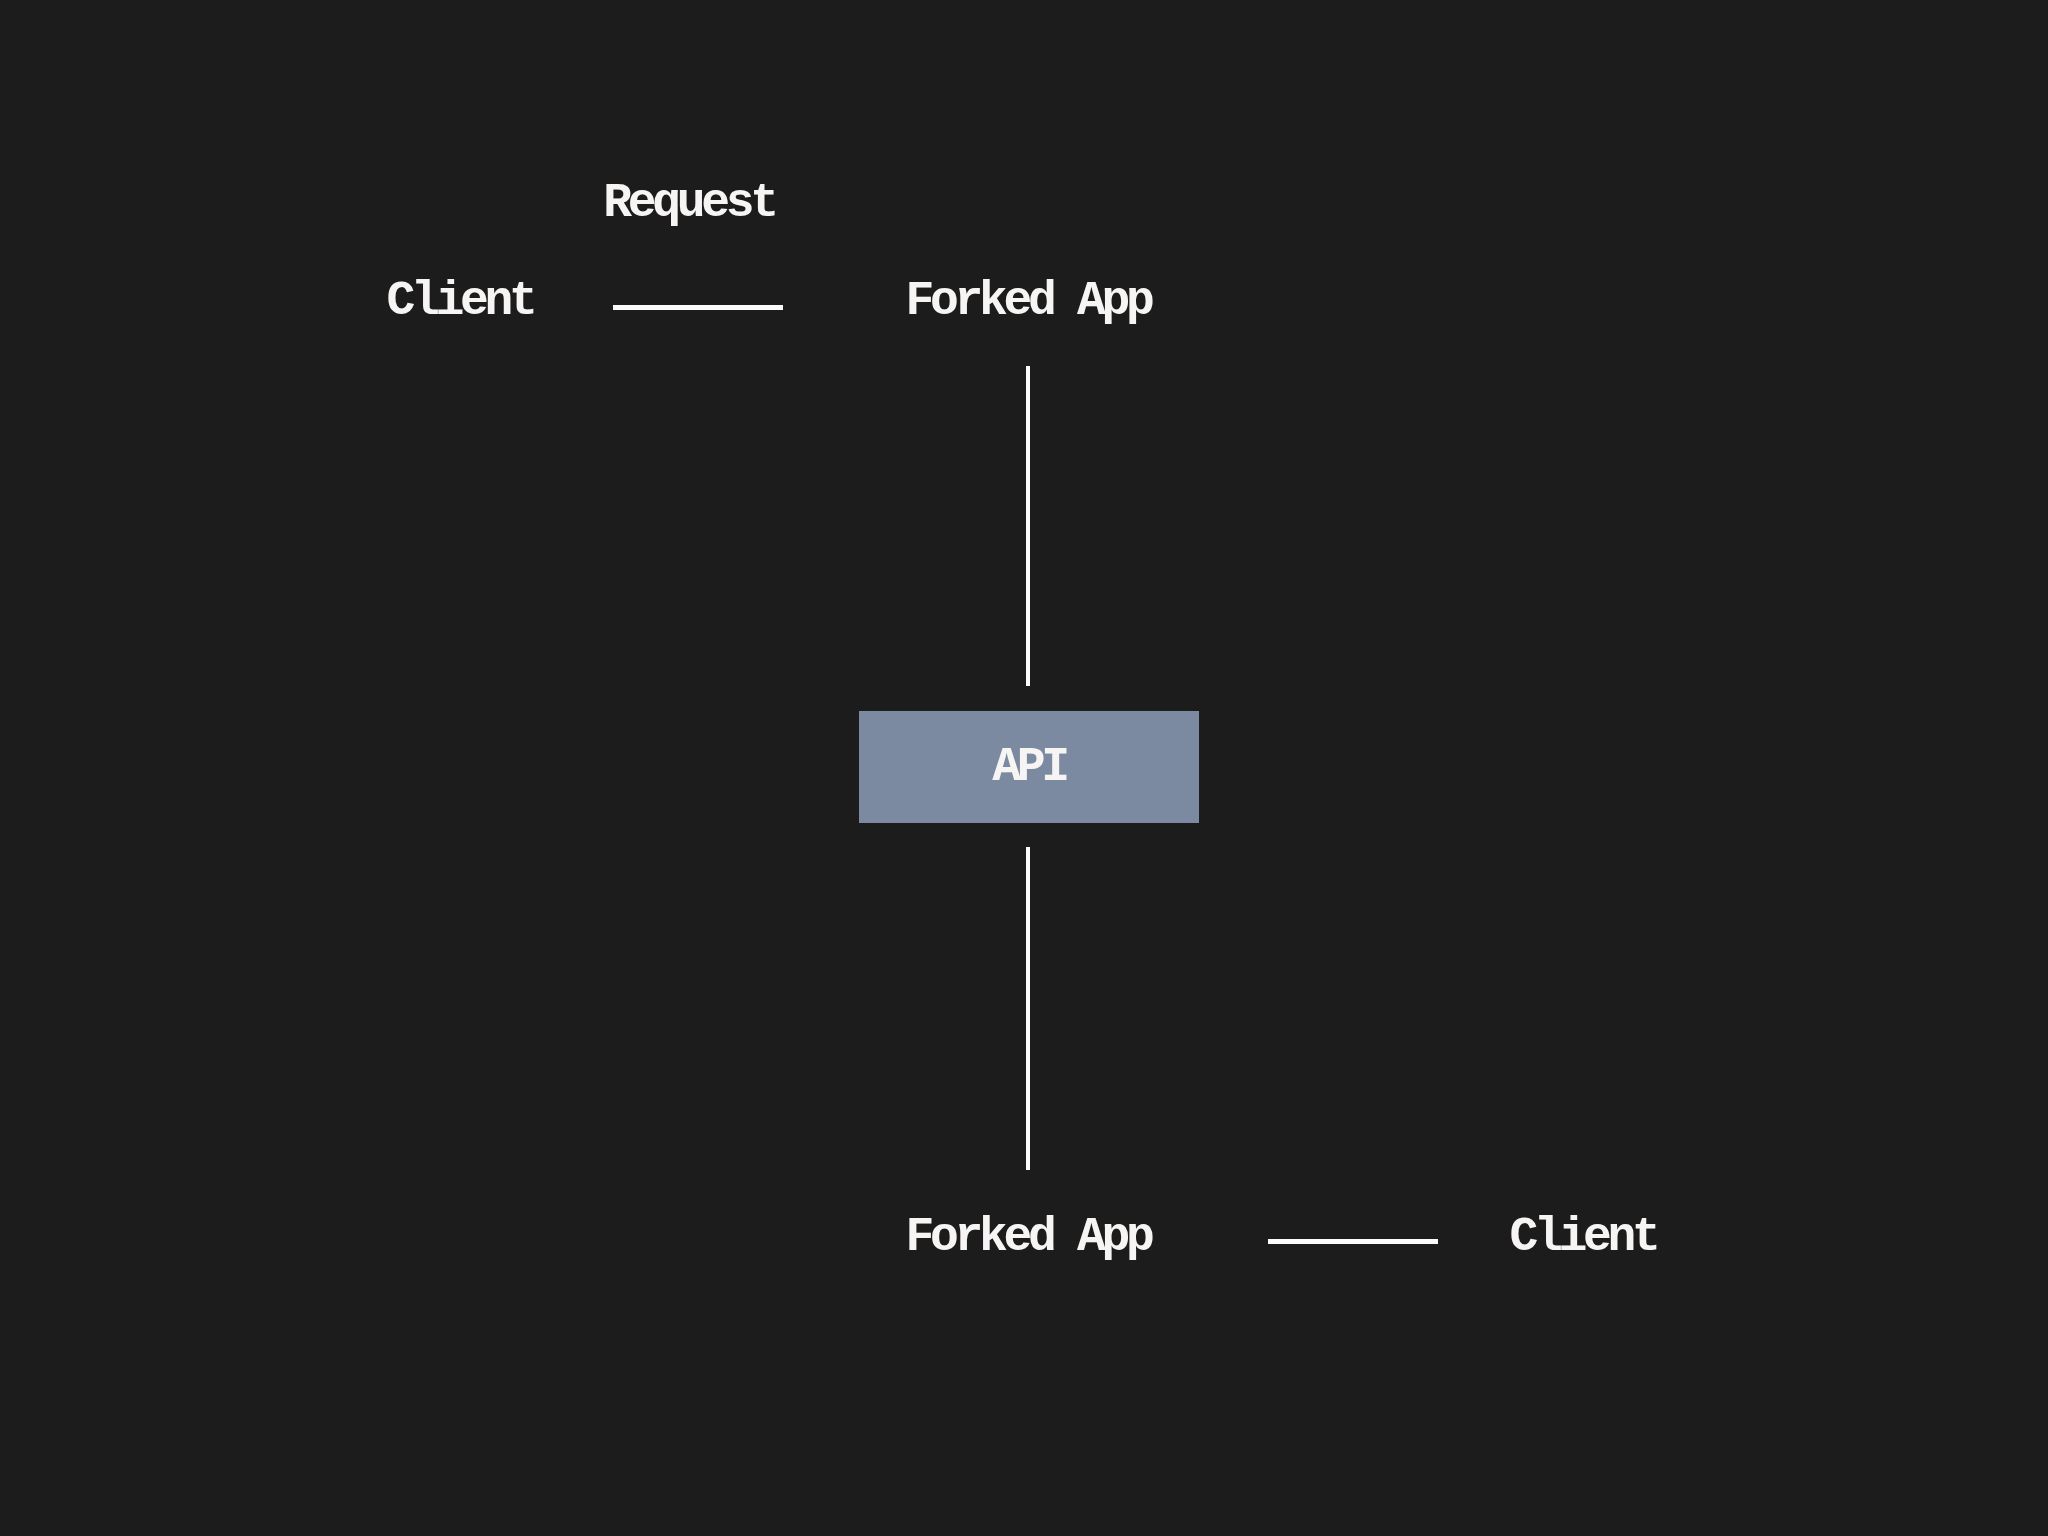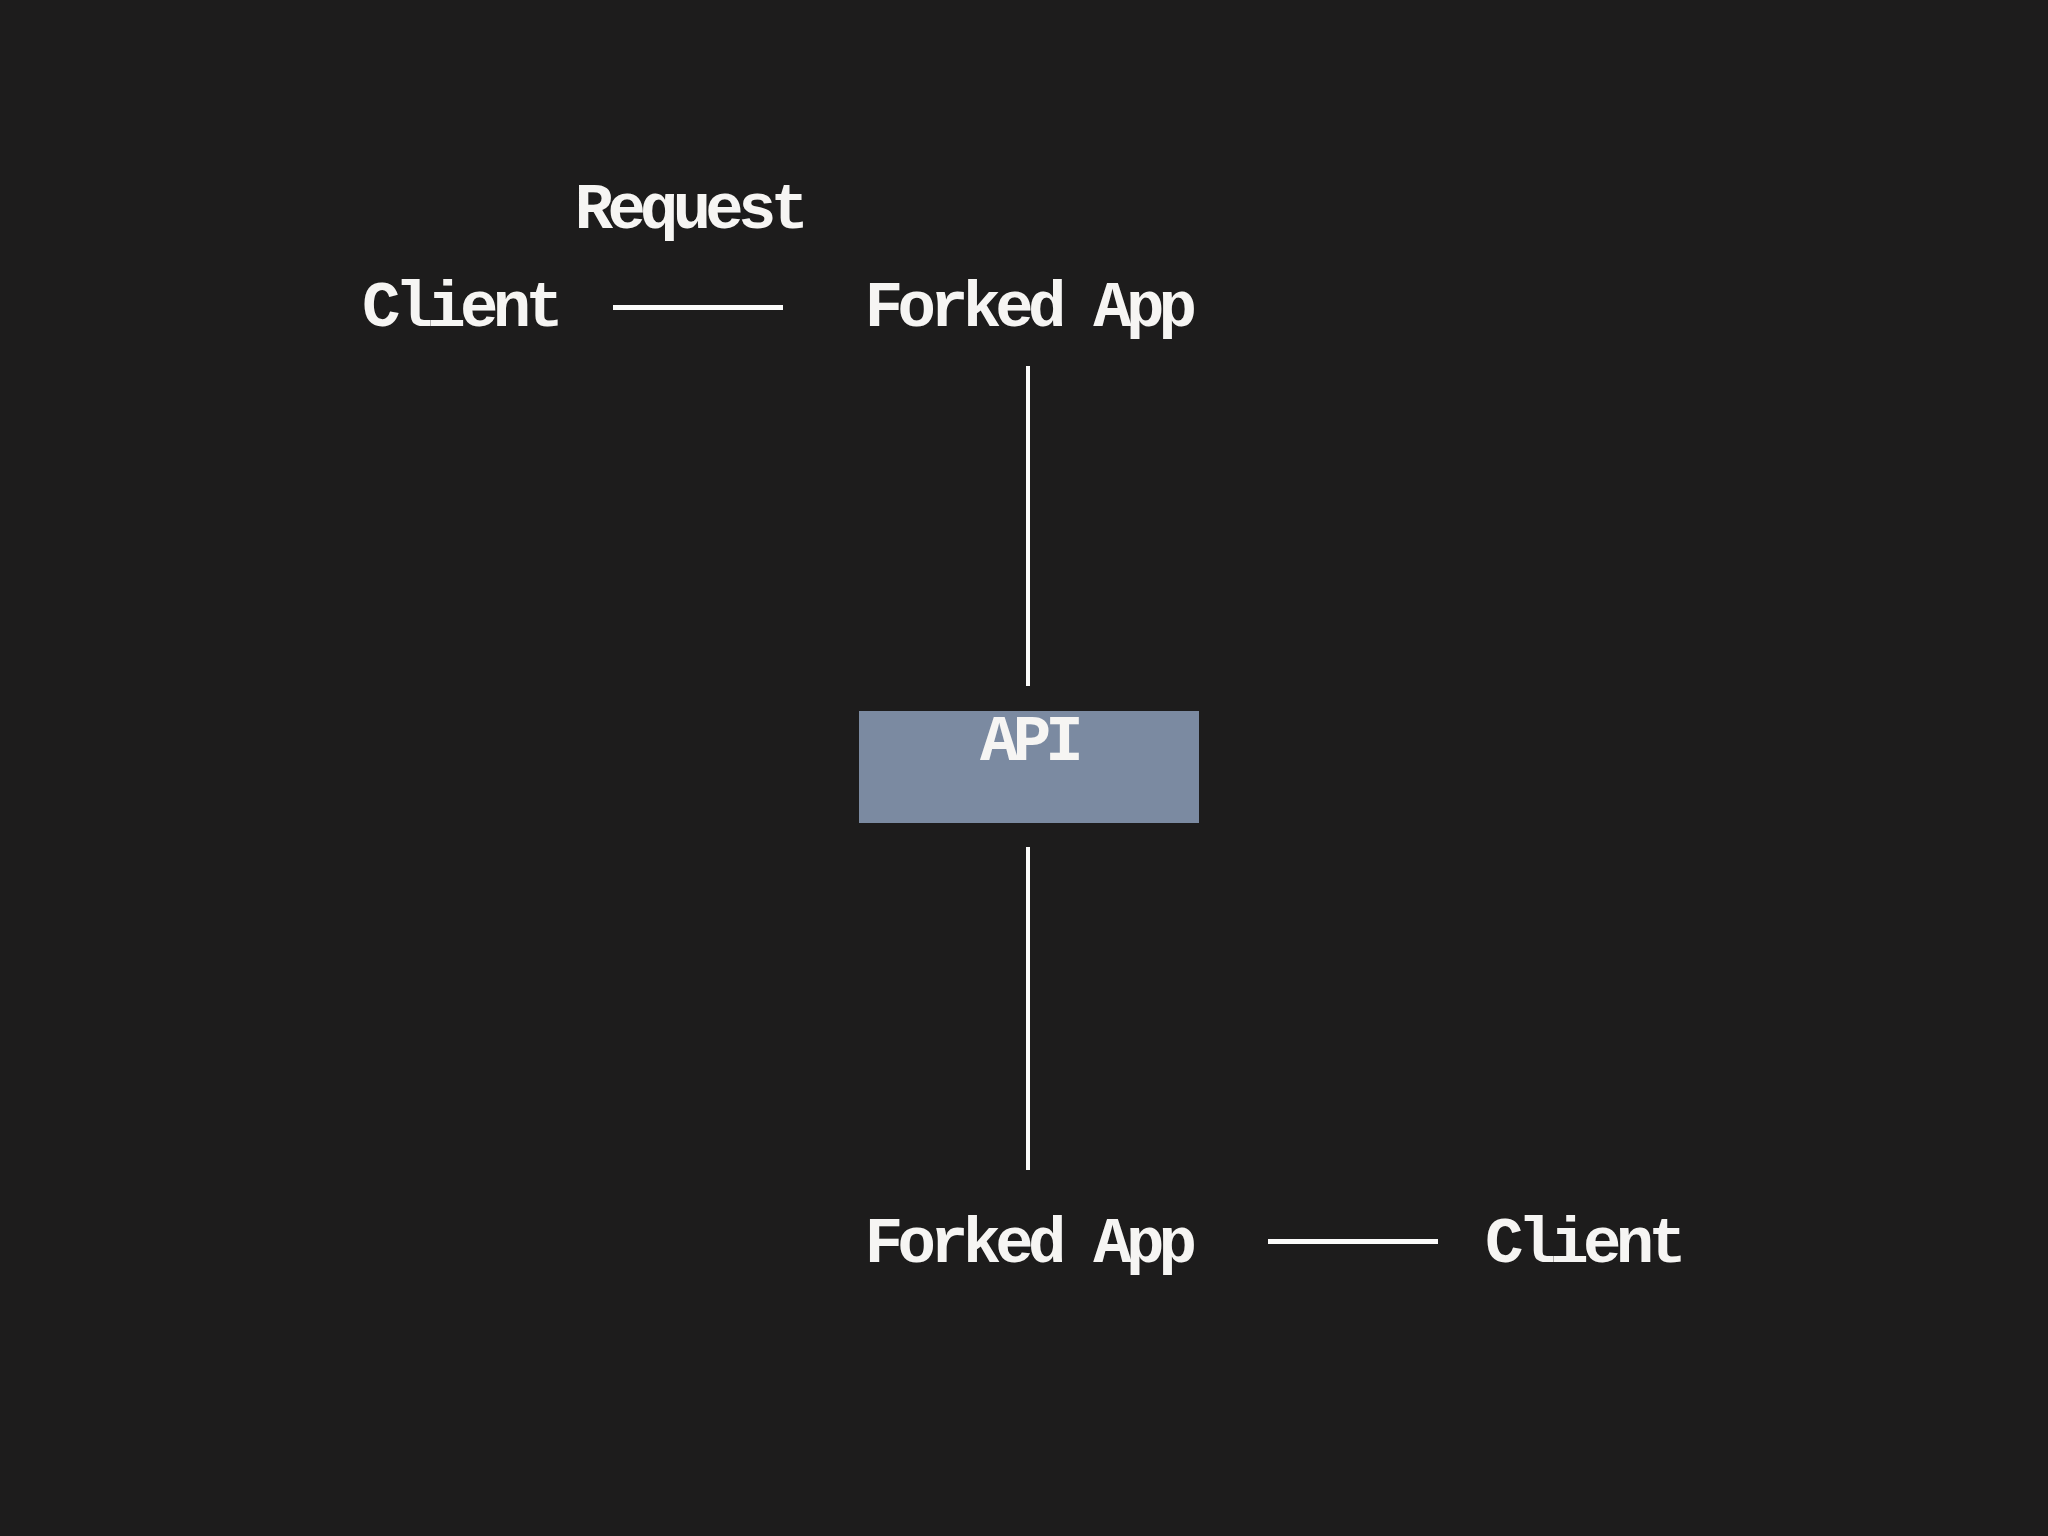--- a/index.html
+++ b/index.html
@@ -15,21 +15,21 @@
     position: relative;
     width: 2048px;
     height: 1536px;
     background: #1d1c1c;
     font-family: "Liberation Mono", monospace;
   }
   .label {
     position: absolute;
     transform: translateX(-50%);
     color: #f6f5f3;
-    font-size: 64px;
+    font-size: 48px;
     font-weight: 700;
     letter-spacing: -0.09em;
     line-height: 1;
     white-space: nowrap;
   }
   .connector-h {
     position: absolute;
     height: 5px;
     background: #fbfbfa;
   }
@@ -39,20 +39,21 @@
     background: #fbfbfa;
   }
   .api-box {
     position: absolute;
     left: 859px;
     top: 711px;
     width: 340px;
     height: 112px;
     background: #7b8aa1;
     display: flex;
+    align-items: center;
     justify-content: center;
   }
   .api-box .label {
     position: static;
     transform: none;
   }
   
   .request-label   { left: 689px;  top: 179px; }
   .client-top      { left: 460px;  top: 277px; }
   .forked-top      { left: 1028px; top: 277px; }

